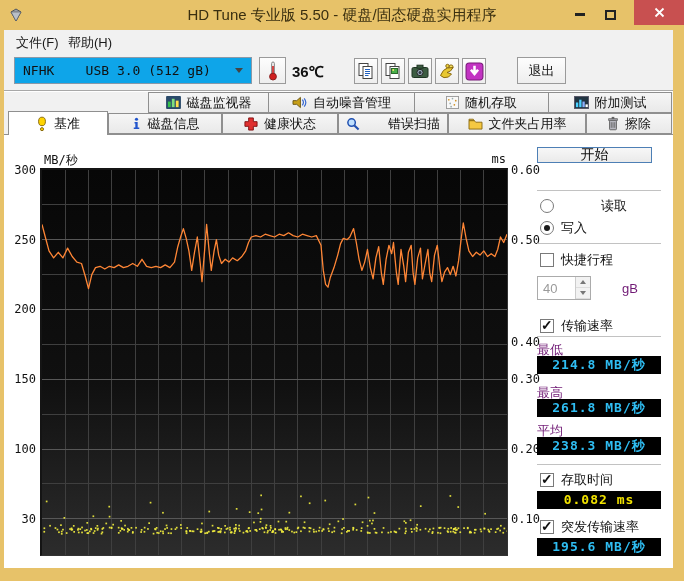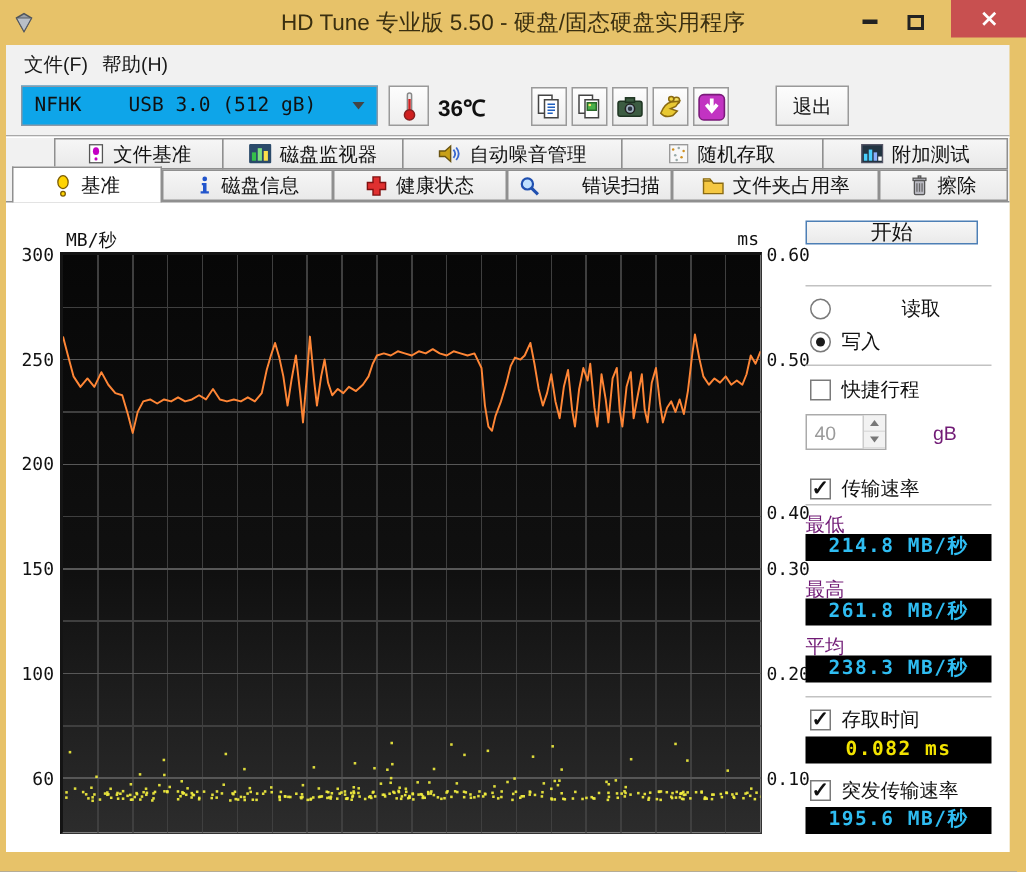--- a/index.html
+++ b/index.html
@@ -142,30 +142,20 @@
     <svg width="19" height="19" viewBox="0 0 18 18">
       <rect x="1" y="1" width="16" height="16" rx="3" fill="#c233c2" stroke="#7a1a7a"></rect>
       <path d="M9 3.5 v6.5 M5.6 7.3 L9 11.3 L12.4 7.3" stroke="#fff" stroke-width="2.4" fill="none"></path>
     </svg>
   </div>
   <div class="abs tool-btn exit-btn">退出</div>
 
   <div class="abs groove-d"></div>
   <div class="abs groove-l"></div>
 
-  <div class="abs tab" style="left:36px;top:92px;width:113px;">
-    <span class="ic">
-        <svg width="12" height="15" viewBox="0 0 14 16">
-          <rect x="2" y="1" width="10" height="14" fill="#fff" stroke="#555"></rect>
-          <ellipse cx="7" cy="6" rx="2.4" ry="3" fill="#c400c4"></ellipse>
-          <circle cx="7" cy="12" r="1.2" fill="#c400c4"></circle>
-        </svg>
-      </span>
-    <span>文件基准</span>
-  </div>
   <div class="abs tab" style="left:148px;top:92px;width:121px;">
     <span class="ic">
         <svg width="15" height="13" viewBox="0 0 16 14">
           <rect width="16" height="14" rx="1" fill="#2a4a6a"></rect>
           <rect x="2" y="6" width="3" height="6" fill="#35c04a"></rect>
           <rect x="6.2" y="3" width="3" height="9" fill="#7fe07f"></rect>
           <rect x="10.5" y="5" width="3" height="7" fill="#ffe04a"></rect>
         </svg>
       </span>
     <span>磁盘监视器</span>
@@ -645,21 +635,21 @@
         </g>
         <polyline points="0.0,54.4 3.3,67.0 7.0,80.9 11.6,87.9 16.3,82.3 20.9,87.9 25.6,78.1 30.2,86.5 34.9,92.1 39.5,93.5 43.2,106.0 46.5,118.6 49.8,104.6 53.5,97.6 58.1,96.3 62.8,99.0 67.4,96.3 72.1,97.6 76.7,94.9 81.4,97.6 86.0,96.3 90.7,93.5 95.3,96.3 100.0,89.3 104.6,96.3 109.3,97.6 113.9,96.3 118.6,97.6 123.2,94.9 127.9,97.6 132.5,92.1 135.8,76.7 138.6,67.0 141.4,58.6 144.2,68.4 146.9,80.9 149.7,100.4 152.5,82.3 155.3,67.0 158.1,92.1 160.0,111.6 162.8,78.1 164.6,54.4 167.4,83.7 169.3,100.4 172.1,80.9 174.4,69.7 176.7,85.1 179.5,93.5 183.2,89.3 186.9,92.1 190.6,87.9 195.3,90.7 199.9,86.5 203.7,80.9 206.5,72.5 209.3,67.0 213.9,65.6 218.5,67.0 223.2,64.2 227.8,65.6 232.5,67.0 237.2,64.2 241.8,65.6 246.5,62.8 251.1,65.6 255.8,67.0 260.4,64.2 265.0,65.6 269.7,67.0 274.3,65.6 279.0,75.3 281.3,100.4 283.6,114.4 286.0,117.2 288.3,107.4 292.0,97.6 295.7,85.1 298.5,73.9 301.3,68.4 305.0,69.7 307.8,67.0 311.6,58.6 314.3,72.5 317.1,89.3 319.9,100.4 322.7,92.1 325.5,79.5 328.3,97.6 331.1,108.8 333.9,87.9 336.7,76.7 339.4,103.2 341.3,114.4 344.1,89.3 346.9,75.3 349.7,83.7 351.5,72.5 354.3,101.8 356.2,114.4 359.0,79.5 361.8,96.3 363.6,111.6 366.4,82.3 369.2,75.3 371.1,103.2 372.9,114.4 375.7,87.9 378.5,78.1 380.4,108.8 383.2,93.5 385.9,79.5 387.8,103.2 389.7,111.6 392.5,85.1 395.3,75.3 398.0,99.0 399.9,111.6 402.7,101.8 405.5,97.6 408.3,104.6 411.1,96.3 413.9,106.0 416.6,90.7 419.4,67.0 421.3,53.0 424.1,68.4 426.9,80.9 430.6,86.5 434.3,82.3 438.0,85.1 441.8,80.9 445.5,86.5 449.2,83.7 452.9,86.5 455.7,79.5 458.5,67.0 461.7,72.5 465.0,64.2" fill="none" stroke="#ff8636" stroke-width="1.3" stroke-linejoin="round"></polyline>
       </svg>
     </div>
   <div class="abs" id="axis-labels" style="left:0;top:0;width:684px;height:581px;pointer-events:none;">
       <div class="tick tickL" style="left: 6px; top: 162px; width: 30px;">300</div>
       <div class="tick tickL" style="left: 6px; top: 231.746px; width: 30px;">250</div>
       <div class="tick tickL" style="left: 6px; top: 301.493px; width: 30px;">200</div>
       <div class="tick tickL" style="left: 6px; top: 371.239px; width: 30px;">150</div>
       <div class="tick tickL" style="left: 6px; top: 440.986px; width: 30px;">100</div>
-      <div class="tick tickL" style="left: 6px; top: 510.732px; width: 30px;">60</div>
+      <div class="tick tickL" style="left: 6px; top: 510.732px; width: 30px;">30</div>
       <div class="tick tickR" style="left: 511px; top: 162px;">0.60</div>
       <div class="tick tickR" style="left: 511px; top: 231.746px;">0.50</div>
       <div class="tick tickR" style="left: 511px; top: 301.493px; margin-top: 33px;">0.40</div>
       <div class="tick tickR" style="left: 511px; top: 371.239px;">0.30</div>
       <div class="tick tickR" style="left: 511px; top: 440.986px;">0.20</div>
       <div class="tick tickR" style="left: 511px; top: 510.732px;">0.10</div>
     </div>
 
   <div class="abs start-btn">开始</div>
   <div class="abs sep" style="top:190px;"></div>

